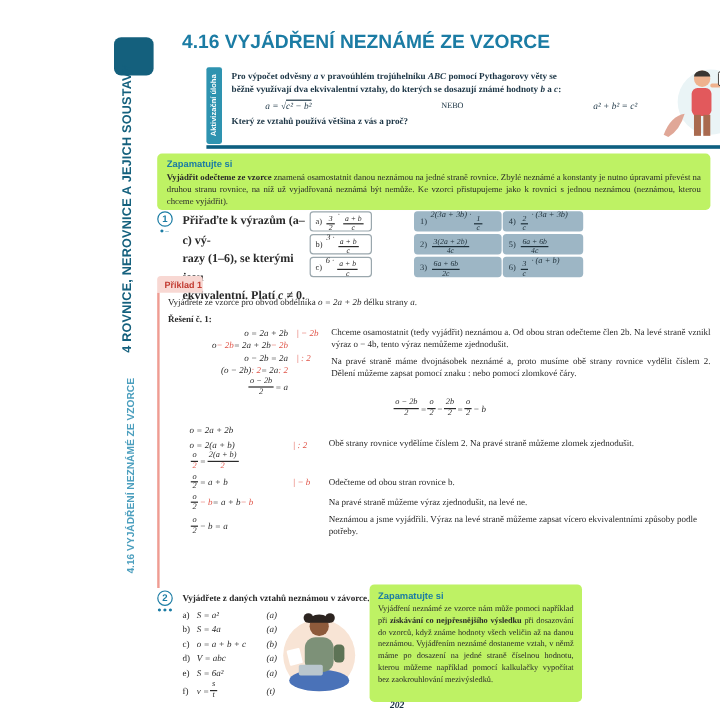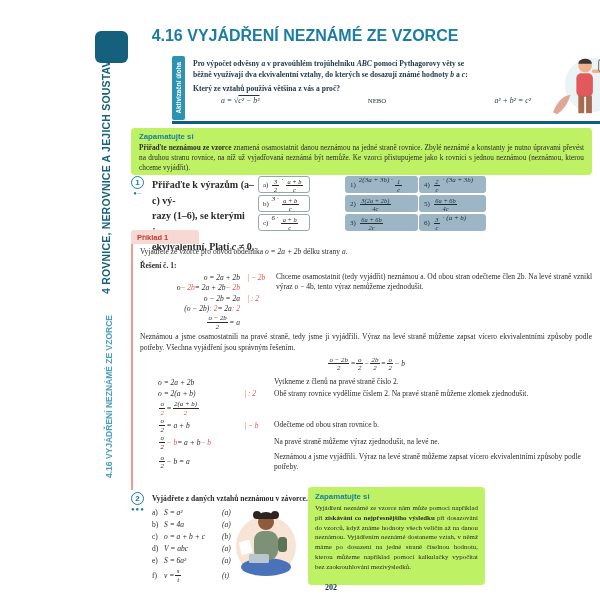--- a/index.html
+++ b/index.html
@@ -42,21 +42,21 @@
 .col { position:absolute; top:0; display:flex; flex-direction:column; gap:2px; }
 #abc-col { left:127px; }
 #num-col1 { left:214px; }
 #num-col2 { left:288px; }
 .abc-box { width:52px; height:17px; background:#fff; border:0.8px solid #9aa7ad; border-radius:3px; display:flex; align-items:center; gap:3px; padding:0 4px; font-size:7px; }
 .num-box { height:17px; background:#9db6c5; border-radius:3px; display:flex; align-items:center; gap:3px; padding:0 5px; font-size:7px; color:#1d2e38; }
 #num-col1 .num-box { width:73px; }
 #num-col2 .num-box { width:67px; }
 
 
-#example1-label { position:absolute; left:131px; top:230px; width:68px; height:14px; background:#f8d8d3; color:#c13a30; font-family:"Liberation Sans",sans-serif; font-weight:bold; font-size:7.5px; border-radius:3px 3px 0 0; display:flex; align-items:center; padding-left:6px; }
+#example1-label { position:absolute; left:131px; top:230px; width:38px; height:14px; background:#f8d8d3; color:#c13a30; font-family:"Liberation Sans",sans-serif; font-weight:bold; font-size:7.5px; border-radius:3px 3px 0 0; display:flex; align-items:center; padding-left:6px; }
 #example1-line { position:absolute; left:131px; top:244px; width:2px; height:246px; background:#ef9c92; }
 #example1 { position:absolute; left:140px; top:247px; width:452px; font-size:7.5px; }
 .task { margin-bottom:5px; }
 .sol-label { font-weight:bold; margin-bottom:2px; }
 .sol-flex { display:flex; margin-bottom:2px; }
 .sol-eqs { width:132px; }
 .eqrow { display:flex; align-items:center; min-height:10.5px; }
 .eqrow .eq { flex:1; display:flex; justify-content:flex-end; align-items:center; }
 .eqrow .op { width:32px; padding-left:7px; }
 .sol-notes { flex:1; padding-left:4px; }
@@ -69,21 +69,21 @@
 .s2row .note { flex:1; padding-left:5px; line-height:1.35; }
 
 #exercise2 { position:absolute; left:131px; top:492px; width:461px; height:95px; }
 #ex2-title { position:absolute; left:21px; top:2px; font-weight:bold; font-size:7.6px; }
 #ex2-items { position:absolute; left:21px; top:15px; width:110px; }
 .ex2-item { display:flex; align-items:center; min-height:11px; margin-bottom:1px; font-size:7.5px; }
 .ex2-item .lab { width:12px; }
 .ex2-item .eqc { width:58px; display:flex; align-items:center; }
 .ex2-item .unk { font-style:italic; }
 
-#page-number { position:absolute; left:131px; top:583px; width:400px; text-align:center; font-size:8px; font-weight:bold; color:#17303f; }
+#page-number { position:absolute; left:131px; top:583px; width:400px; text-align:center; font-size:8px; font-weight:bold; color:#17303f;font-style:italic; }
 
 
 .m { font-style:italic; }
 .red { color:#e0564a; }
 .b { font-weight:bold; }
 .sqrt { text-decoration:overline; }
 .frac { display:inline-flex; flex-direction:column; align-items:center; line-height:1.1; vertical-align:-0.4em; margin:0 1px; font-size:0.92em; }
 .fn { border-bottom:0.7px solid currentColor; padding:0 1.5px; }
 .fd { padding:0 1.5px; }
 svg { display:block; }
@@ -97,26 +97,26 @@
 
 <div id="page-title">4.16  VYJÁDŘENÍ NEZNÁMÉ ZE VZORCE</div>
 
 <div id="activation">
   <div id="activation-tab">
     <span class="vtext">Aktivizační úloha</span>
   </div>
   <div id="activation-content">
     <div class="act-line"><span>Pro výpočet odvěsny </span><span class="m">a</span><span> v pravoúhlém trojúhelníku </span><span class="m">ABC</span><span> pomocí Pythagorovy věty se</span></div>
     <div class="act-line"><span>běžně využívají dva ekvivalentní vztahy, do kterých se dosazují známé hodnoty </span><span class="m">b</span><span> a </span><span class="m">c</span><span>:</span></div>
-    <div id="act-question">Který ze vztahů používá většina z vás a proč?</div>
     <div id="act-formula-row">
       <span><span class="m">a = </span><span class="m">√</span><span class="m sqrt">c² − b²</span></span>
       <span style="font-size:6.8px;">NEBO</span>
       <span><span class="m">a² + b² = c²</span></span>
     </div>
+    <div id="act-question">Který ze vztahů používá většina z vás a proč?</div>
   </div>
   <svg viewBox="0 0 90 70" style="position:absolute; right:0; top:-3px; width:88px; height:68px;">
     <circle cx="48" cy="34" r="28" fill="#eaf4f6"></circle>
     <path d="M8 62 Q14 46 26 44 Q22 58 12 64 Z" fill="#e0a797"></path>
     <path d="M87 60 Q85 42 73 38 Q74 54 81 63 Z" fill="#eec2b4"></path>
     <rect x="32" y="22" width="17" height="24" rx="5" fill="#e2595c"></rect>
     <rect x="34" y="45" width="6" height="18" fill="#a96a4f"></rect>
     <rect x="42" y="45" width="6" height="18" fill="#a96a4f"></rect>
     <circle cx="41" cy="14" r="7" fill="#efb28e"></circle>
     <path d="M34 12 a7 5 0 0 1 14 0 Z" fill="#3a3632"></path>
@@ -127,21 +127,21 @@
     <rect x="68" y="47" width="5" height="15" fill="#2f4864"></rect>
     <circle cx="67" cy="21" r="6" fill="#efb28e"></circle>
     <path d="M61 20 a6 4.5 0 0 1 12 0 Z" fill="#5a4632"></path>
     <path d="M77 5 h3 M78.5 3.5 v3" stroke="#e8b3a6" stroke-width="1"></path>
   </svg>
   <div id="activation-underline"></div>
 </div>
 
 <div id="remember1" class="remember">
   <div class="remember-title">Zapamatujte si</div>
-  <div class="remember-body"><span class="b">Přiřaďte neznámou ze vzorce</span><span> znamená osamostatnit danou neznámou na jedné straně rovnice. Zbylé neznámé a konstanty je nutno úpravami převést na druhou stranu rovnice, na níž už vyjadřovaná neznámá být nemůže. Ke vzorci přistupujeme jako k rovnici s jednou neznámou (neznámou, kterou chceme vyjádřit).</span></div>
+  <div class="remember-body"><span class="b">Vyjádřit odečteme ze vzorce</span><span> znamená osamostatnit danou neznámou na jedné straně rovnice. Zbylé neznámé a konstanty je nutno úpravami převést na druhou stranu rovnice, na níž už vyjadřovaná neznámá být nemůže. Ke vzorci přistupujeme jako k rovnici s jednou neznámou (neznámou, kterou chceme vyjádřit).</span></div>
 </div>
 
 <div id="exercise1">
   <div class="badge">1</div>
   <div class="difficulty">●–</div>
   <div id="ex1-text">
     <div><span>Přiřaďte k výrazům (a–c) vý-</span></div>
     <div><span>razy (1–6), se kterými jsou</span></div>
     <div><span>ekvivalentní. Platí </span><span class="m">c</span><span> ≠ 0.</span></div>
   </div>
@@ -263,23 +263,23 @@
               <span class="fn">o − 2b</span>
               <span class="fd">2</span>
             </span>
             <span class="m"> = a</span>
           </span>
           <span class="op"></span>
         </div>
     </div>
     <div class="sol-notes">
       <p>Chceme osamostatnit (tedy vyjádřit) neznámou a. Od obou stran odečteme člen 2b. Na levé straně vznikl výraz o − 4b, tento výraz nemůžeme zjednodušit.</p>
+      <p>Na pravé straně máme dvojnásobek neznámé a, proto musíme obě strany rovnice vydělit číslem 2. Dělení můžeme zapsat pomocí znaku : nebo pomocí zlomkové čáry.</p>
     </div>
   </div>
-  <div class="after-par">Neznámou a jsme osamostatnili na pravé straně, tedy jsme ji vyjádřili. Výraz na levé straně můžeme zapsat vícero ekvivalentními způsoby podle potřeby. Všechna vyjádření jsou správným řešením.</div>
   <div class="center-formula">
       <span class="frac m">
         <span class="fn">o − 2b</span>
         <span class="fd">2</span>
       </span>
       <span class="m"> = </span>
       <span class="frac m">
         <span class="fn">o</span>
         <span class="fd">2</span>
       </span>
@@ -295,21 +295,20 @@
       </span>
       <span class="m"> − b</span>
     </div>
 
   <div>
     <div class="s2row">
         <span class="eq">
           <span class="m">o = 2a + 2b</span>
         </span>
         <span class="op"></span>
-        <span class="note">Vytkneme z členů na pravé straně číslo 2.</span>
       </div>
     <div class="s2row">
         <span class="eq">
           <span class="m">o = 2(a + b)</span>
         </span>
         <span class="op"><span class="m red">| : 2</span></span>
         <span class="note">Obě strany rovnice vydělíme číslem 2. Na pravé straně můžeme zlomek zjednodušit.</span>
       </div>
     <div class="s2row" style="min-height:16px;">
         <span class="eq">

